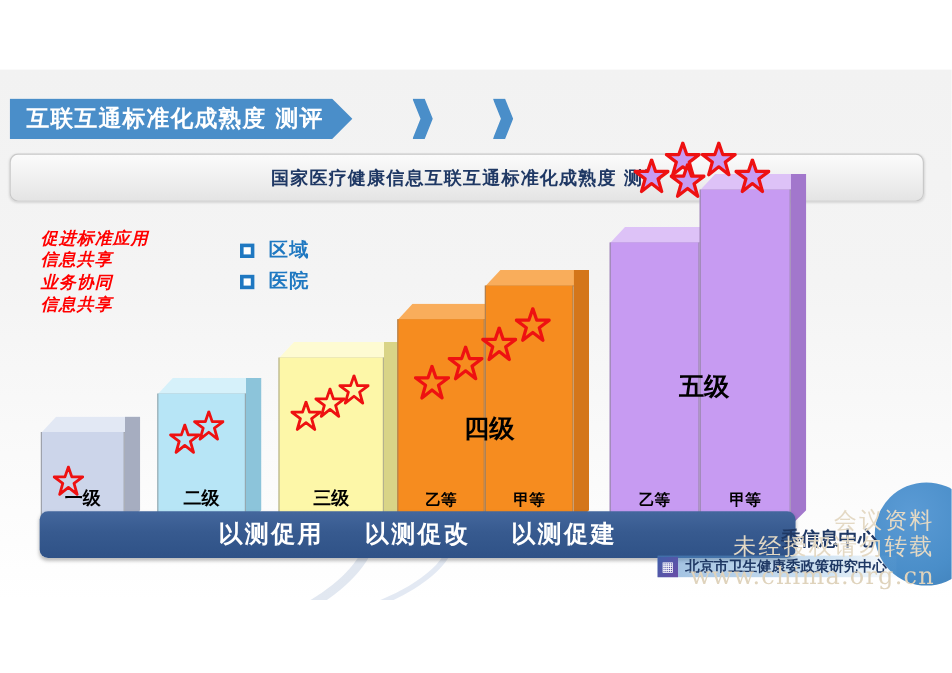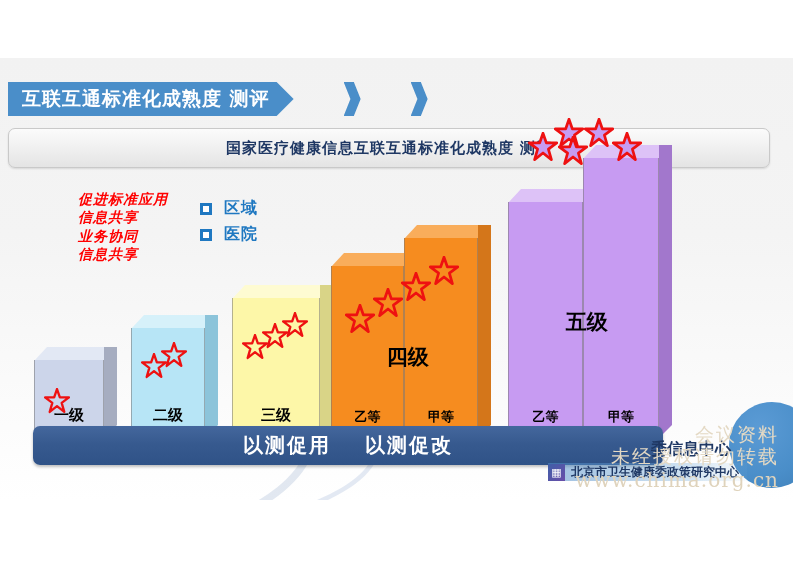--- a/index.html
+++ b/index.html
@@ -111,21 +111,20 @@
     line-height: 1.32;
   }
   .slogan-line {
     color: #ff0000;
     font-size: 14px;
     font-weight: bold;
     font-style: italic;
     letter-spacing: 1px;
     white-space: nowrap;
     font-family: "DejaVu Sans", "Liberation Sans", sans-serif;
-    margin-left: 44px;
   }
 
   
   .legend {
     position: absolute;
     left: 200px;
     top: 140px;
   }
   .legend-row {
     display: flex;
@@ -428,20 +427,21 @@
         </svg>
         <svg width="30" height="30" viewBox="0 0 100 100" style="position: absolute; left: 84px; top: 14px;">
           <polygon points="50,4 61,36 96,36 68,57 78,92 50,70 22,92 32,57 4,36 39,36" fill="#c79bf2" stroke="#ee1111" stroke-width="9" stroke-linejoin="round"></polygon>
         </svg>
       </div>
     </div>
 
   <div class="bottom-banner">
     <span class="banner-item">以测促用</span>
     <span class="banner-item">以测促改</span>
+    <span class="banner-item">以测促建</span>
   </div>
 
   <div class="org-line-1">委信息中心</div>
   <div class="org-chip">
     <span class="org-icon">
         <span>▦</span>
       </span>
     <span class="org-name">北京市卫生健康委政策研究中心</span>
   </div>
 

